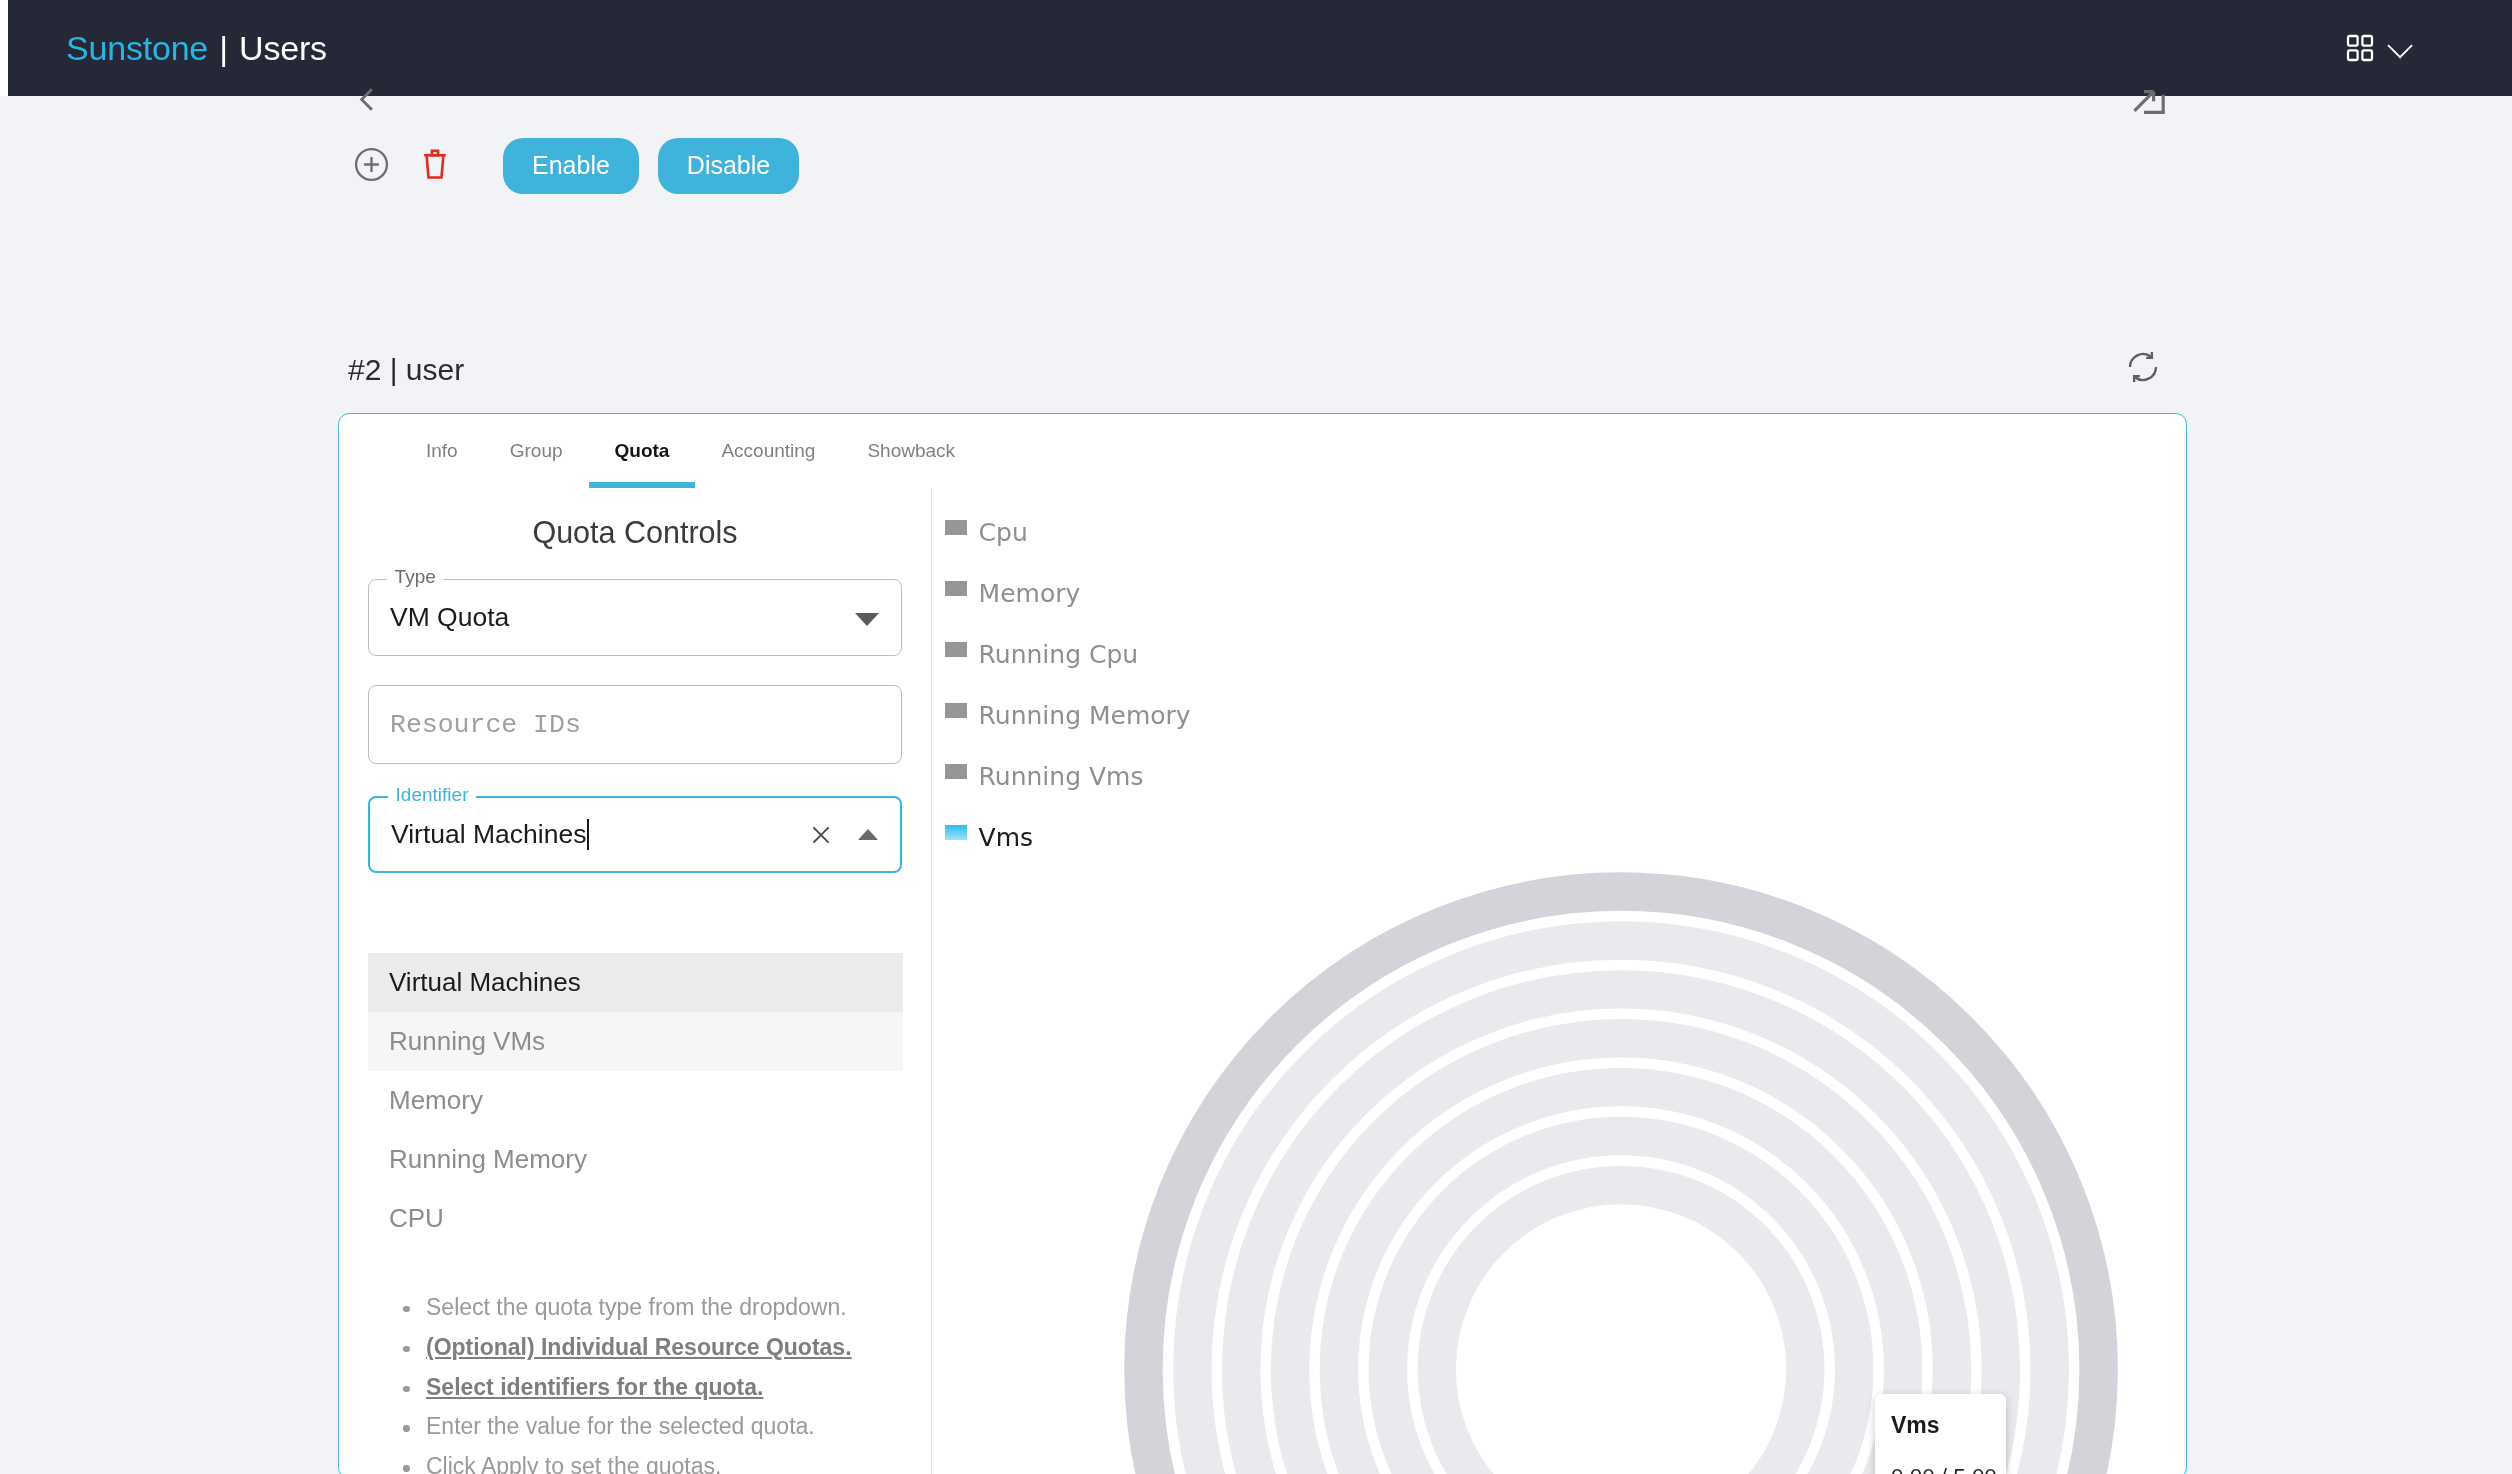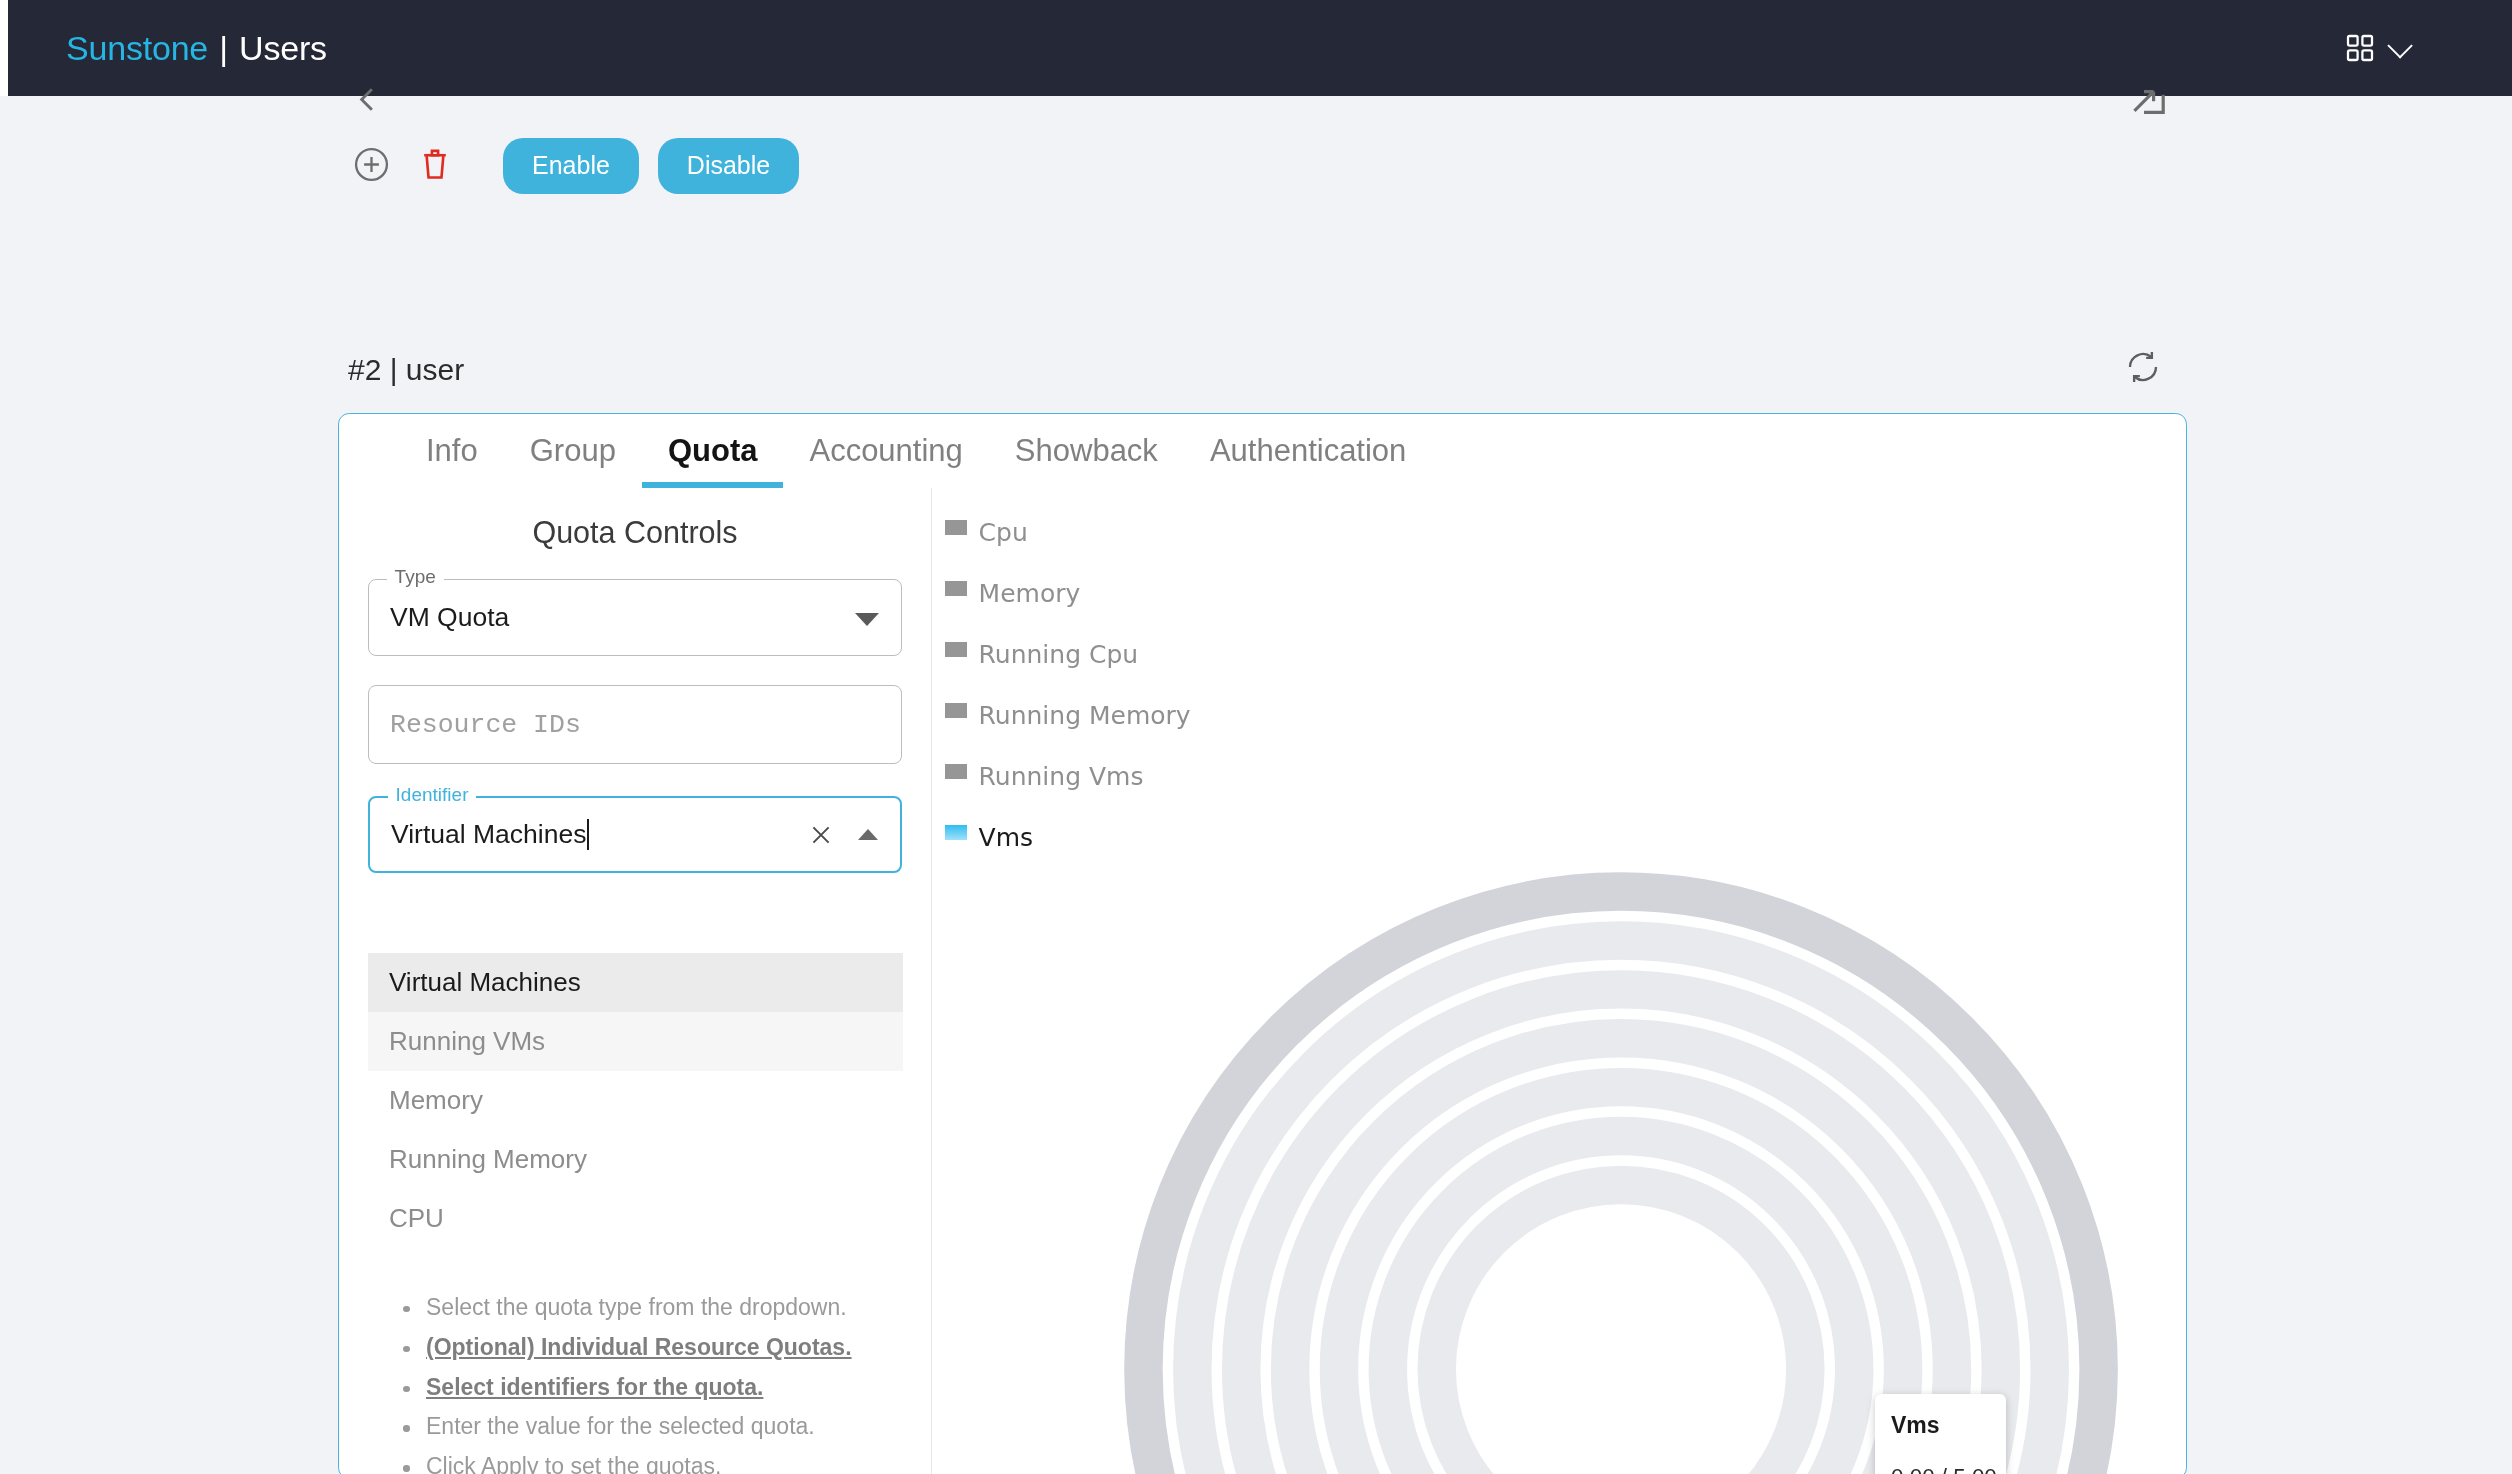--- a/index.html
+++ b/index.html
@@ -116,21 +116,21 @@
     position: absolute; left: 0; top: 0;
     width: 100%; height: 74px;
     display: flex; align-items: flex-end;
     padding-left: 61px;
   }
   .tab {
     position: relative;
     height: 74px;
     display: flex; align-items: center;
     padding: 0 26px;
-    font-size: 31px;
+    font-size: 19px;
     color: #808080;
     cursor: pointer;
     white-space: nowrap;
   }
   .tab.active { color: #141414; font-weight: bold; }
   .tab.active::after {
     content: "";
     position: absolute; left: 0; right: 0; bottom: 0;
     height: 5.6px; background: #40b3dd;
   }
@@ -416,21 +416,20 @@
   </div>
 
   <div class="card">
 
     <div class="tabs">
       <div class="tab">Info</div>
       <div class="tab">Group</div>
       <div class="tab active">Quota</div>
       <div class="tab">Accounting</div>
       <div class="tab">Showback</div>
-      <div class="tab">Authentication</div>
     </div>
 
     <div class="inner">
 
       <div class="left-pane">
 
         <h2 class="qc-title">Quota Controls</h2>
 
         <div class="field">
           <span class="legend">Type</span>

